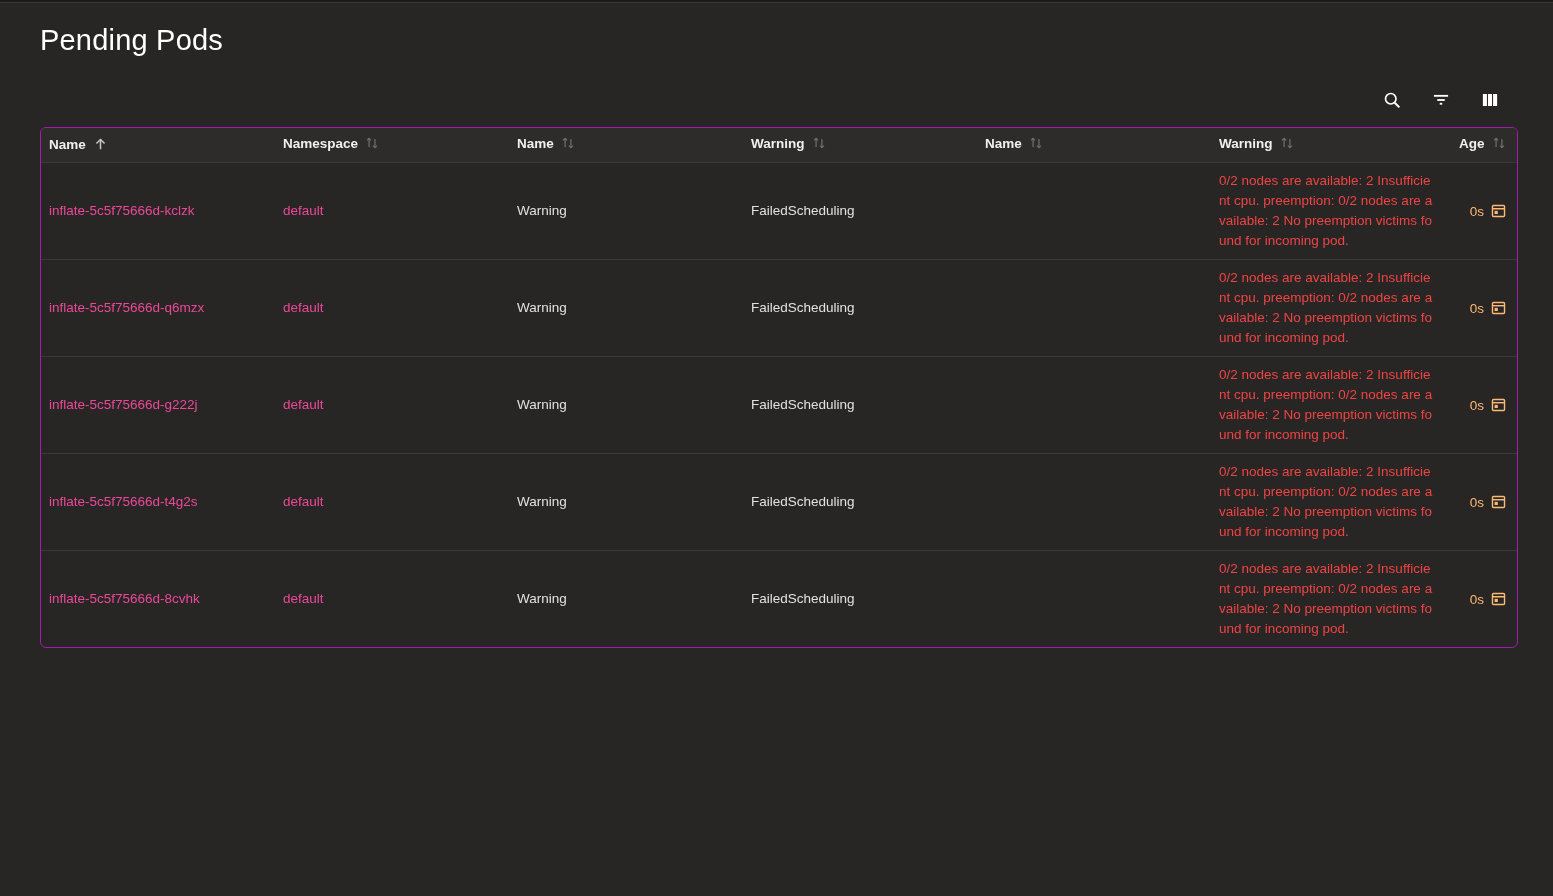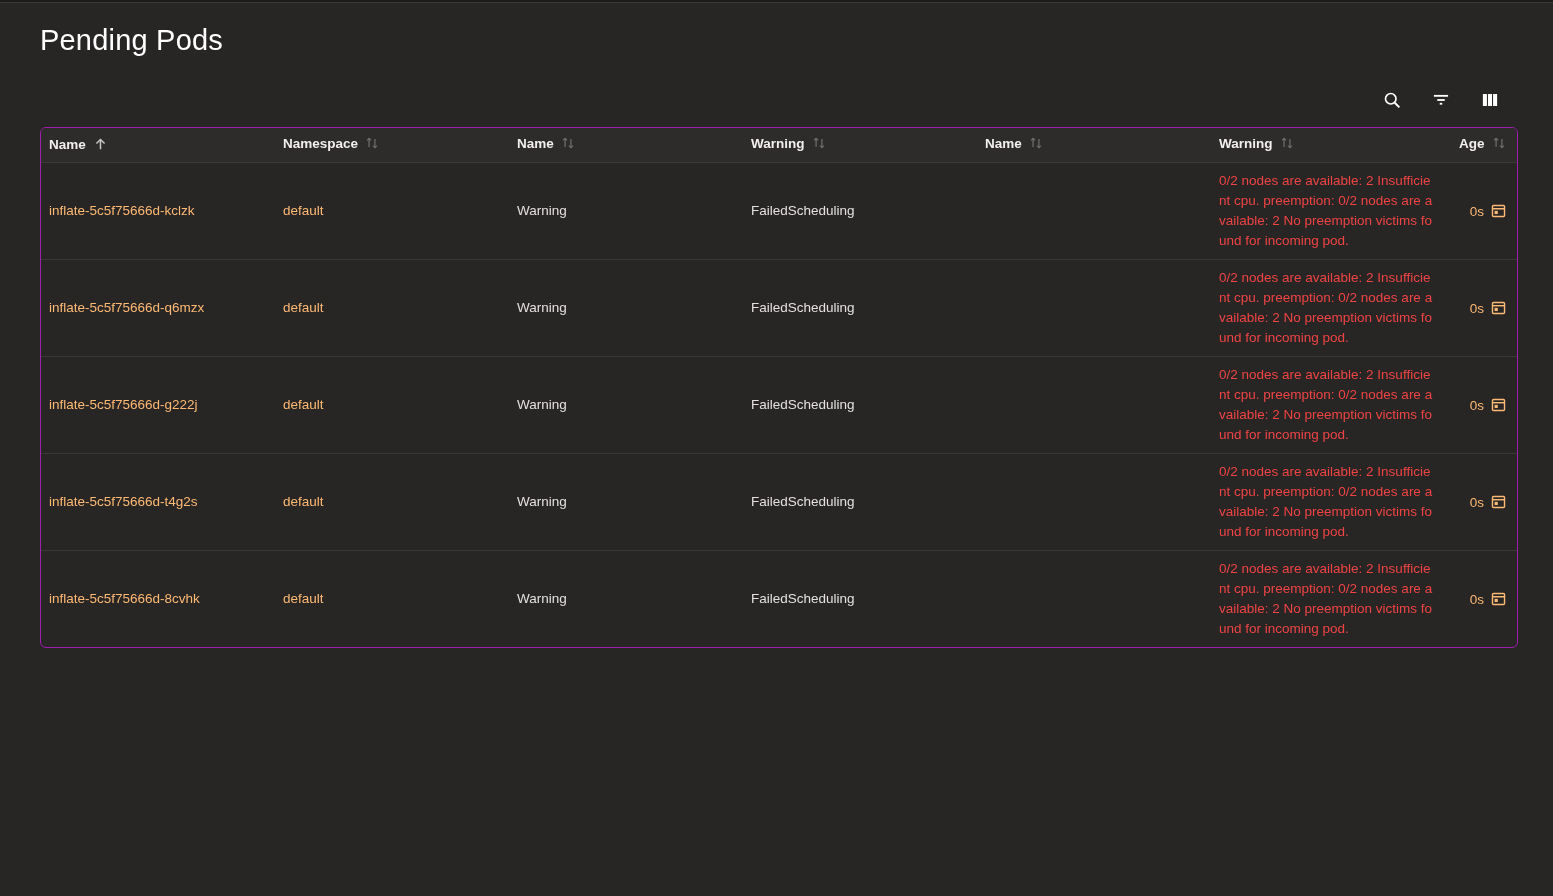--- a/index.html
+++ b/index.html
@@ -51,21 +51,21 @@
   thead th .sort-ic { vertical-align: -2px; margin-left: 7px; }
   thead th.col-age { text-align: left; padding-right: 10px; }
   tbody tr { height: 97px; }
   tbody tr:not(:last-child) td { border-bottom: 1px solid #3b3838; }
   tbody td {
     font-size: 13.5px;
     color: #e4e0e0;
     padding: 8px 0 8px 8px;
     vertical-align: middle;
   }
-  a.link { color: #fdba74; text-decoration: none; cursor: pointer; text-align: center; }
+  a.link { color: #ec4899; text-decoration: none; cursor: pointer; text-align: center; }
   .message {
     display: block;
     color: #ef4444;
     line-height: 20px;
     word-break: break-all;
     padding-right: 16px;
   }
   td.cell-age { text-align: right; padding-right: 10px; white-space: nowrap; color: #fdba74; }
   td.cell-age svg { vertical-align: -3.5px; margin-left: 6px; }
 </style>

